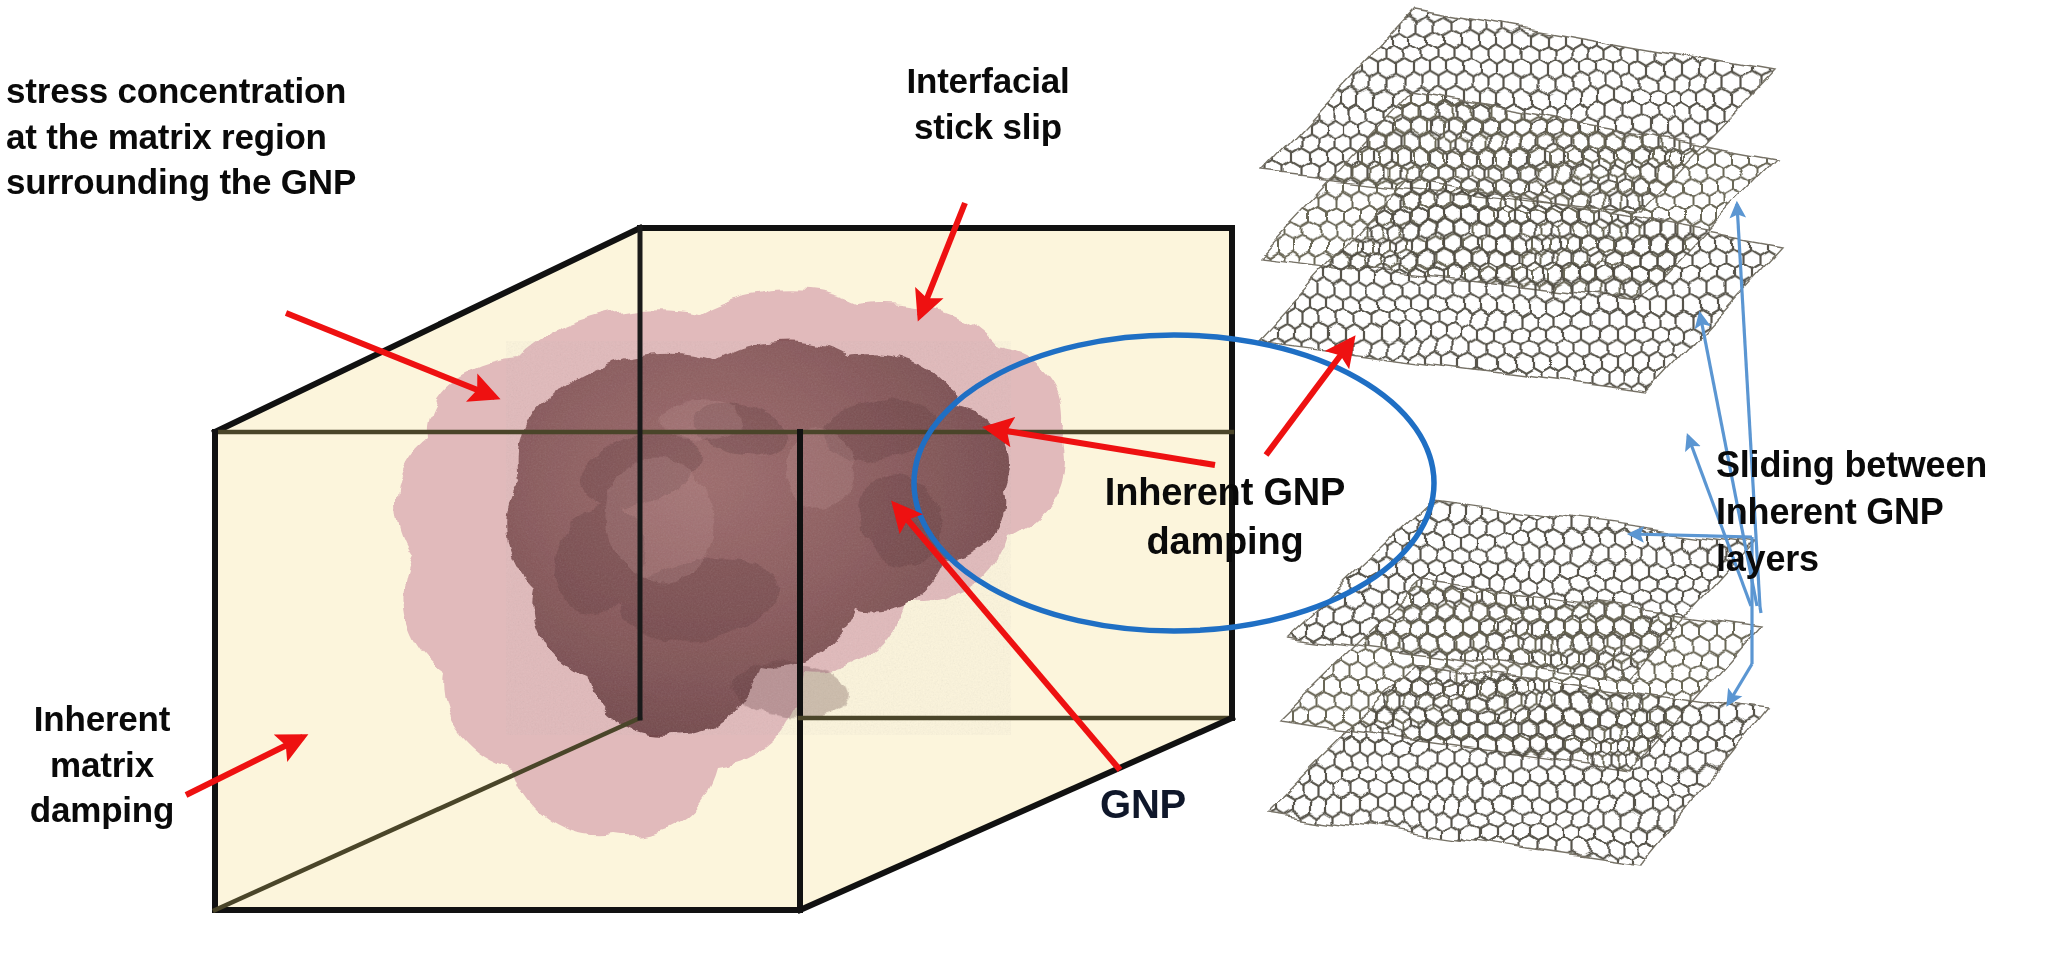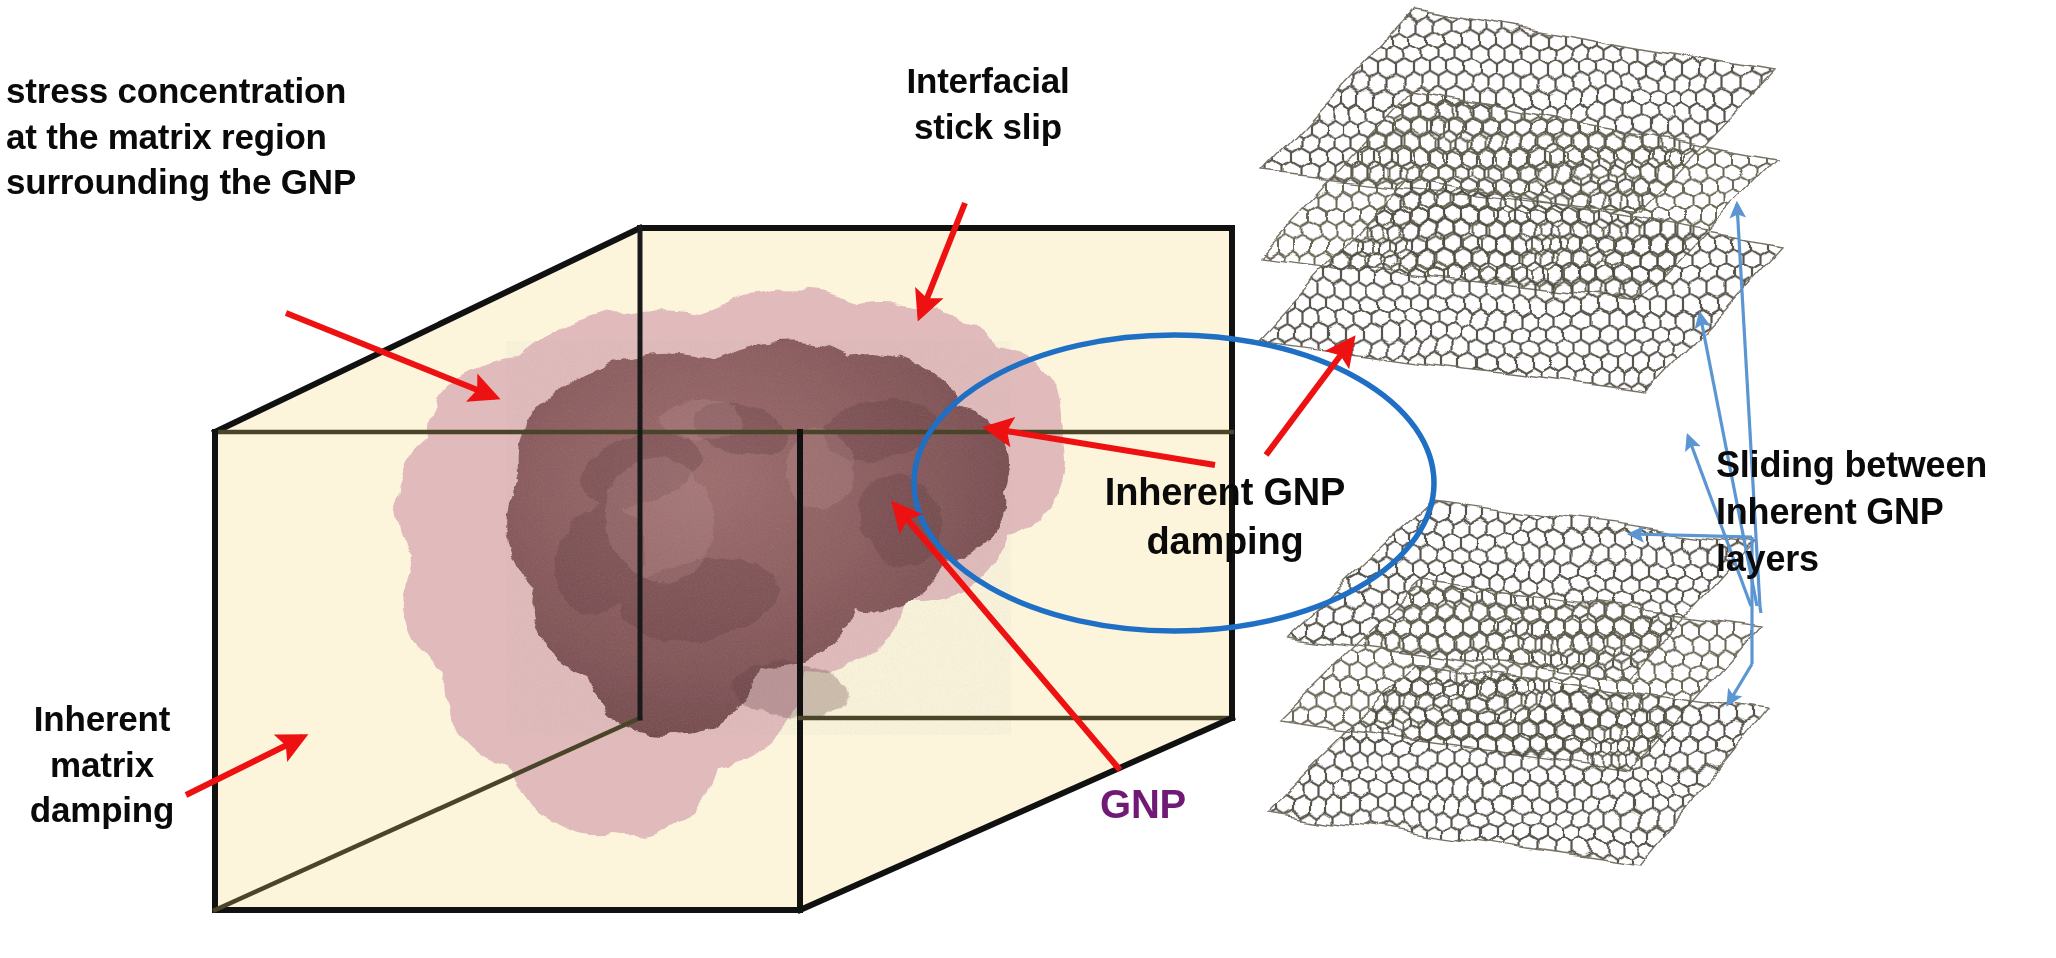--- a/index.html
+++ b/index.html
@@ -7,21 +7,21 @@
        font-family:"Liberation Sans",sans-serif;}
   #stage{position:absolute;left:0;top:0;width:2056px;height:958px;}
   svg.layer{position:absolute;left:0;top:0;width:2056px;height:958px;overflow:visible;}
   .lbl{position:absolute;font-weight:bold;color:#0a0a0a;line-height:1.30;
        letter-spacing:-0.2px;white-space:pre-line;}
   #lbl-stress{left:6px;top:68px;width:430px;font-size:35px;text-align:left;}
   #lbl-interfacial{left:838px;top:58px;width:300px;font-size:35px;text-align:center;}
   #lbl-matrix{left:2px;top:680px;width:200px;font-size:35px;text-align:center;margin-top:16px;}
   #lbl-gnpdamp{left:1070px;top:468px;width:310px;font-size:38px;text-align:center;}
   #lbl-sliding{left:1716px;top:442px;width:332px;font-size:36px;text-align:left;}
-  #lbl-gnp{left:1100px;top:778px;width:150px;font-size:40px;color:#701a75;text-align:left;}
+  #lbl-gnp{left:1100px;top:778px;width:150px;font-size:40px;color:#0f172a;text-align:left;}
 </style>
 </head>
 <body>
 
 <div id="stage">
 
   <svg class="layer" viewBox="0 0 2056 958">
     <defs>
 
       <pattern id="hexlat" width="17" height="29.44" patternUnits="userSpaceOnUse">

